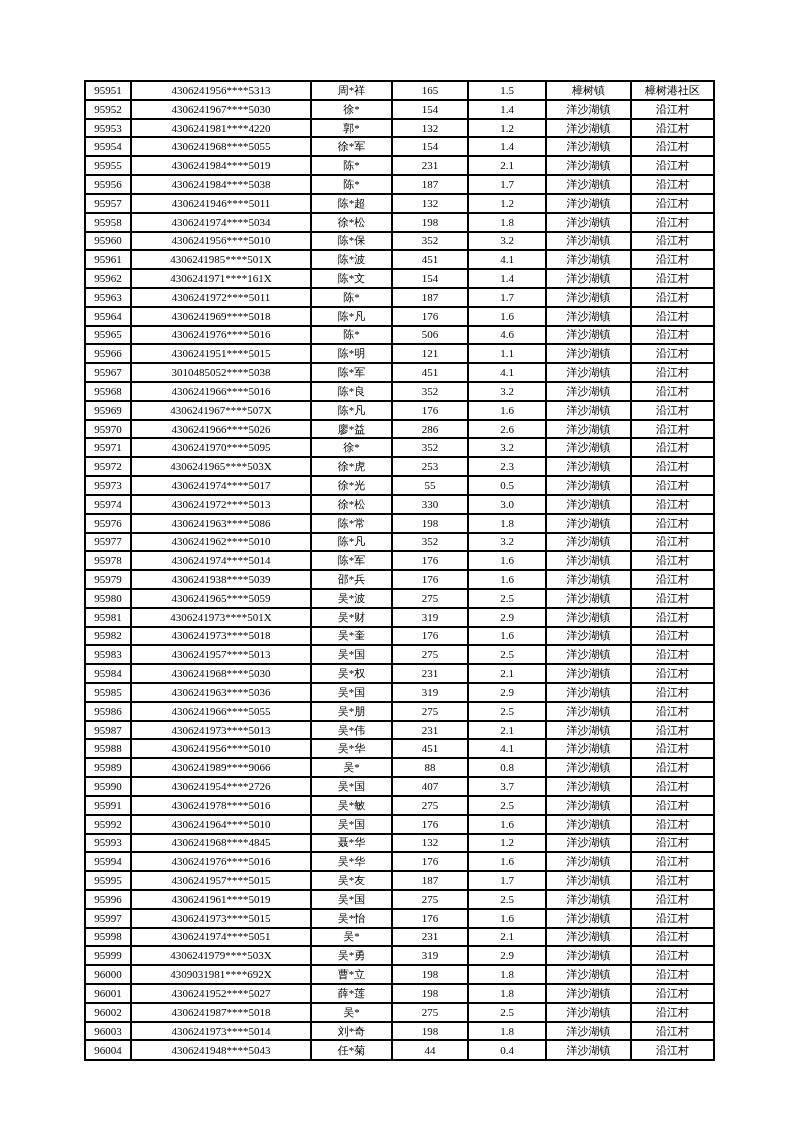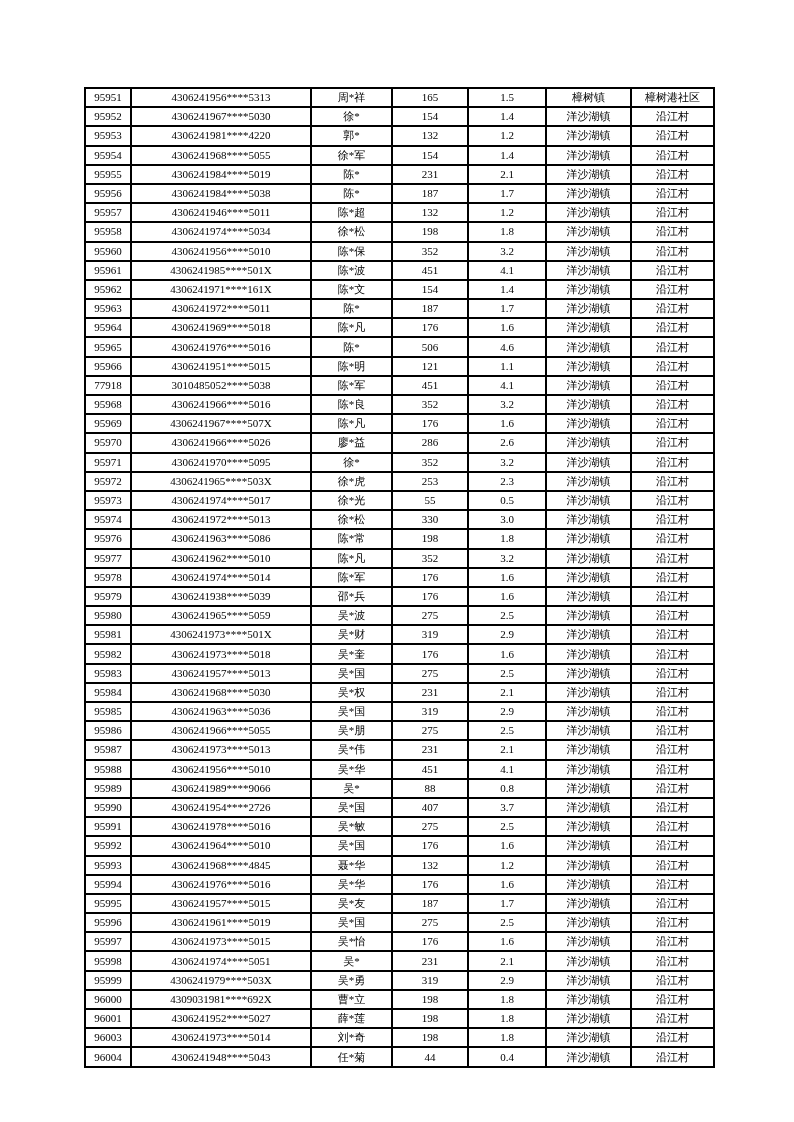--- a/index.html
+++ b/index.html
@@ -11,21 +11,21 @@
     position: relative;
     width: 794px;
     height: 1122px;
     background: #ffffff;
     overflow: hidden;
     font-family: "Liberation Serif", "DejaVu Serif", serif;
   }
   table.records {
     position: absolute;
     left: 84px;
-    top: 87px;
+    top: 80px;
     width: 629px;
     height: 981px;
     border-collapse: collapse;
     table-layout: fixed;
   }
   table.records td {
     border: 2px solid #000000;
     padding: 0;
     font-size: 11px;
     line-height: 1;
@@ -188,21 +188,21 @@
         <tr>
           <td>95966</td>
           <td>4306241951****5015</td>
           <td>陈*明</td>
           <td>121</td>
           <td>1.1</td>
           <td>洋沙湖镇</td>
           <td>沿江村</td>
         </tr>
         <tr>
-          <td>77918</td>
+          <td>95967</td>
           <td>3010485052****5038</td>
           <td>陈*军</td>
           <td>451</td>
           <td>4.1</td>
           <td>洋沙湖镇</td>
           <td>沿江村</td>
         </tr>
         <tr>
           <td>95968</td>
           <td>4306241966****5016</td>
@@ -494,20 +494,29 @@
         <tr>
           <td>96001</td>
           <td>4306241952****5027</td>
           <td>薛*莲</td>
           <td>198</td>
           <td>1.8</td>
           <td>洋沙湖镇</td>
           <td>沿江村</td>
         </tr>
         <tr>
+          <td>96002</td>
+          <td>4306241987****5018</td>
+          <td>吴*</td>
+          <td>275</td>
+          <td>2.5</td>
+          <td>洋沙湖镇</td>
+          <td>沿江村</td>
+        </tr>
+        <tr>
           <td>96003</td>
           <td>4306241973****5014</td>
           <td>刘*奇</td>
           <td>198</td>
           <td>1.8</td>
           <td>洋沙湖镇</td>
           <td>沿江村</td>
         </tr>
         <tr>
           <td>96004</td>

